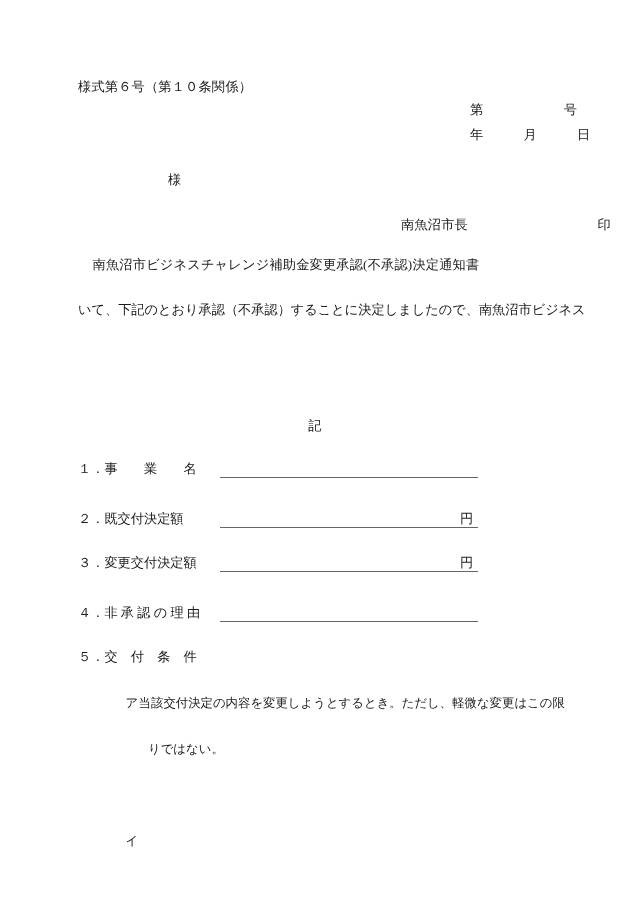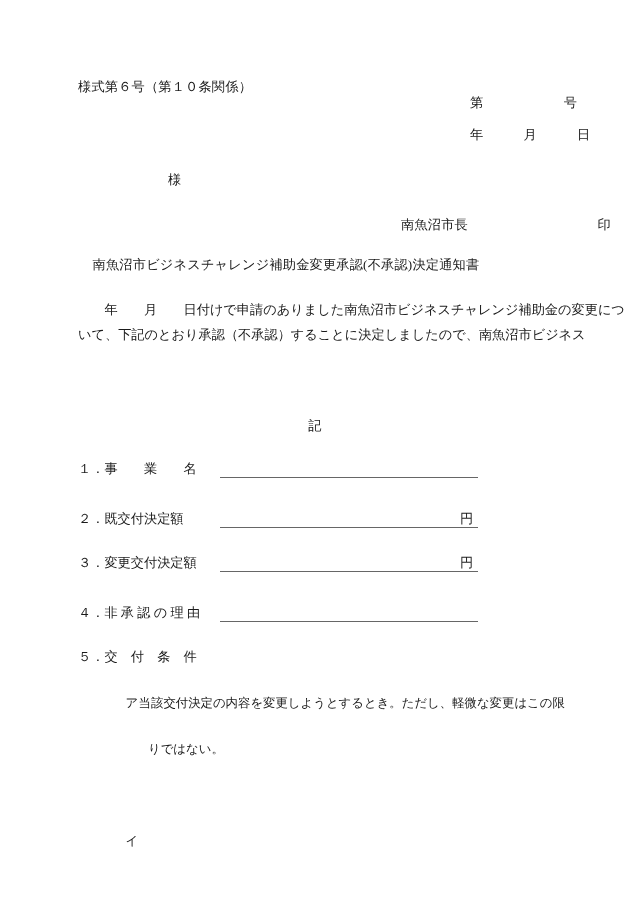--- a/index.html
+++ b/index.html
@@ -31,22 +31,21 @@
     letter-spacing: 0.2px;
   }
 
   
   #form-no {
     left: 78px;
     top: 80px;
   }
   #doc-number {
     left: 470px;
-    top: 97px;
-    font-family: Liberation Mono, monospace;
+    top: 103px;
   }
   #doc-date {
     left: 470px;
     top: 128px;
   }
   #addressee {
     left: 168px;
     top: 173px;
   }
   #issuer-line {
@@ -180,21 +179,20 @@
   <div class="row" id="addressee">様</div>
 
   <div class="row" id="issuer-line">
     <span>南魚沼市長</span>
     <span>印</span>
   </div>
 
   <div class="row" id="doc-title">南魚沼市ビジネスチャレンジ補助金変更承認(不承認)決定通知書</div>
 
   <div id="body-paragraph">
-    <div class="pline">　　年　　月　　日付けで申請のありました南魚沼市ビジネスチャレンジ補助金の変更につ</div>
     <div class="pline">いて、下記のとおり承認（不承認）することに決定しましたので、南魚沼市ビジネス</div>
   </div>
 
   <div class="row" id="ki-marker">記</div>
 
   <div class="entry" id="entry-1">
     <span class="entry-label">１．事　　業　　名</span>
     <span class="entry-rule"></span>
   </div>
 

